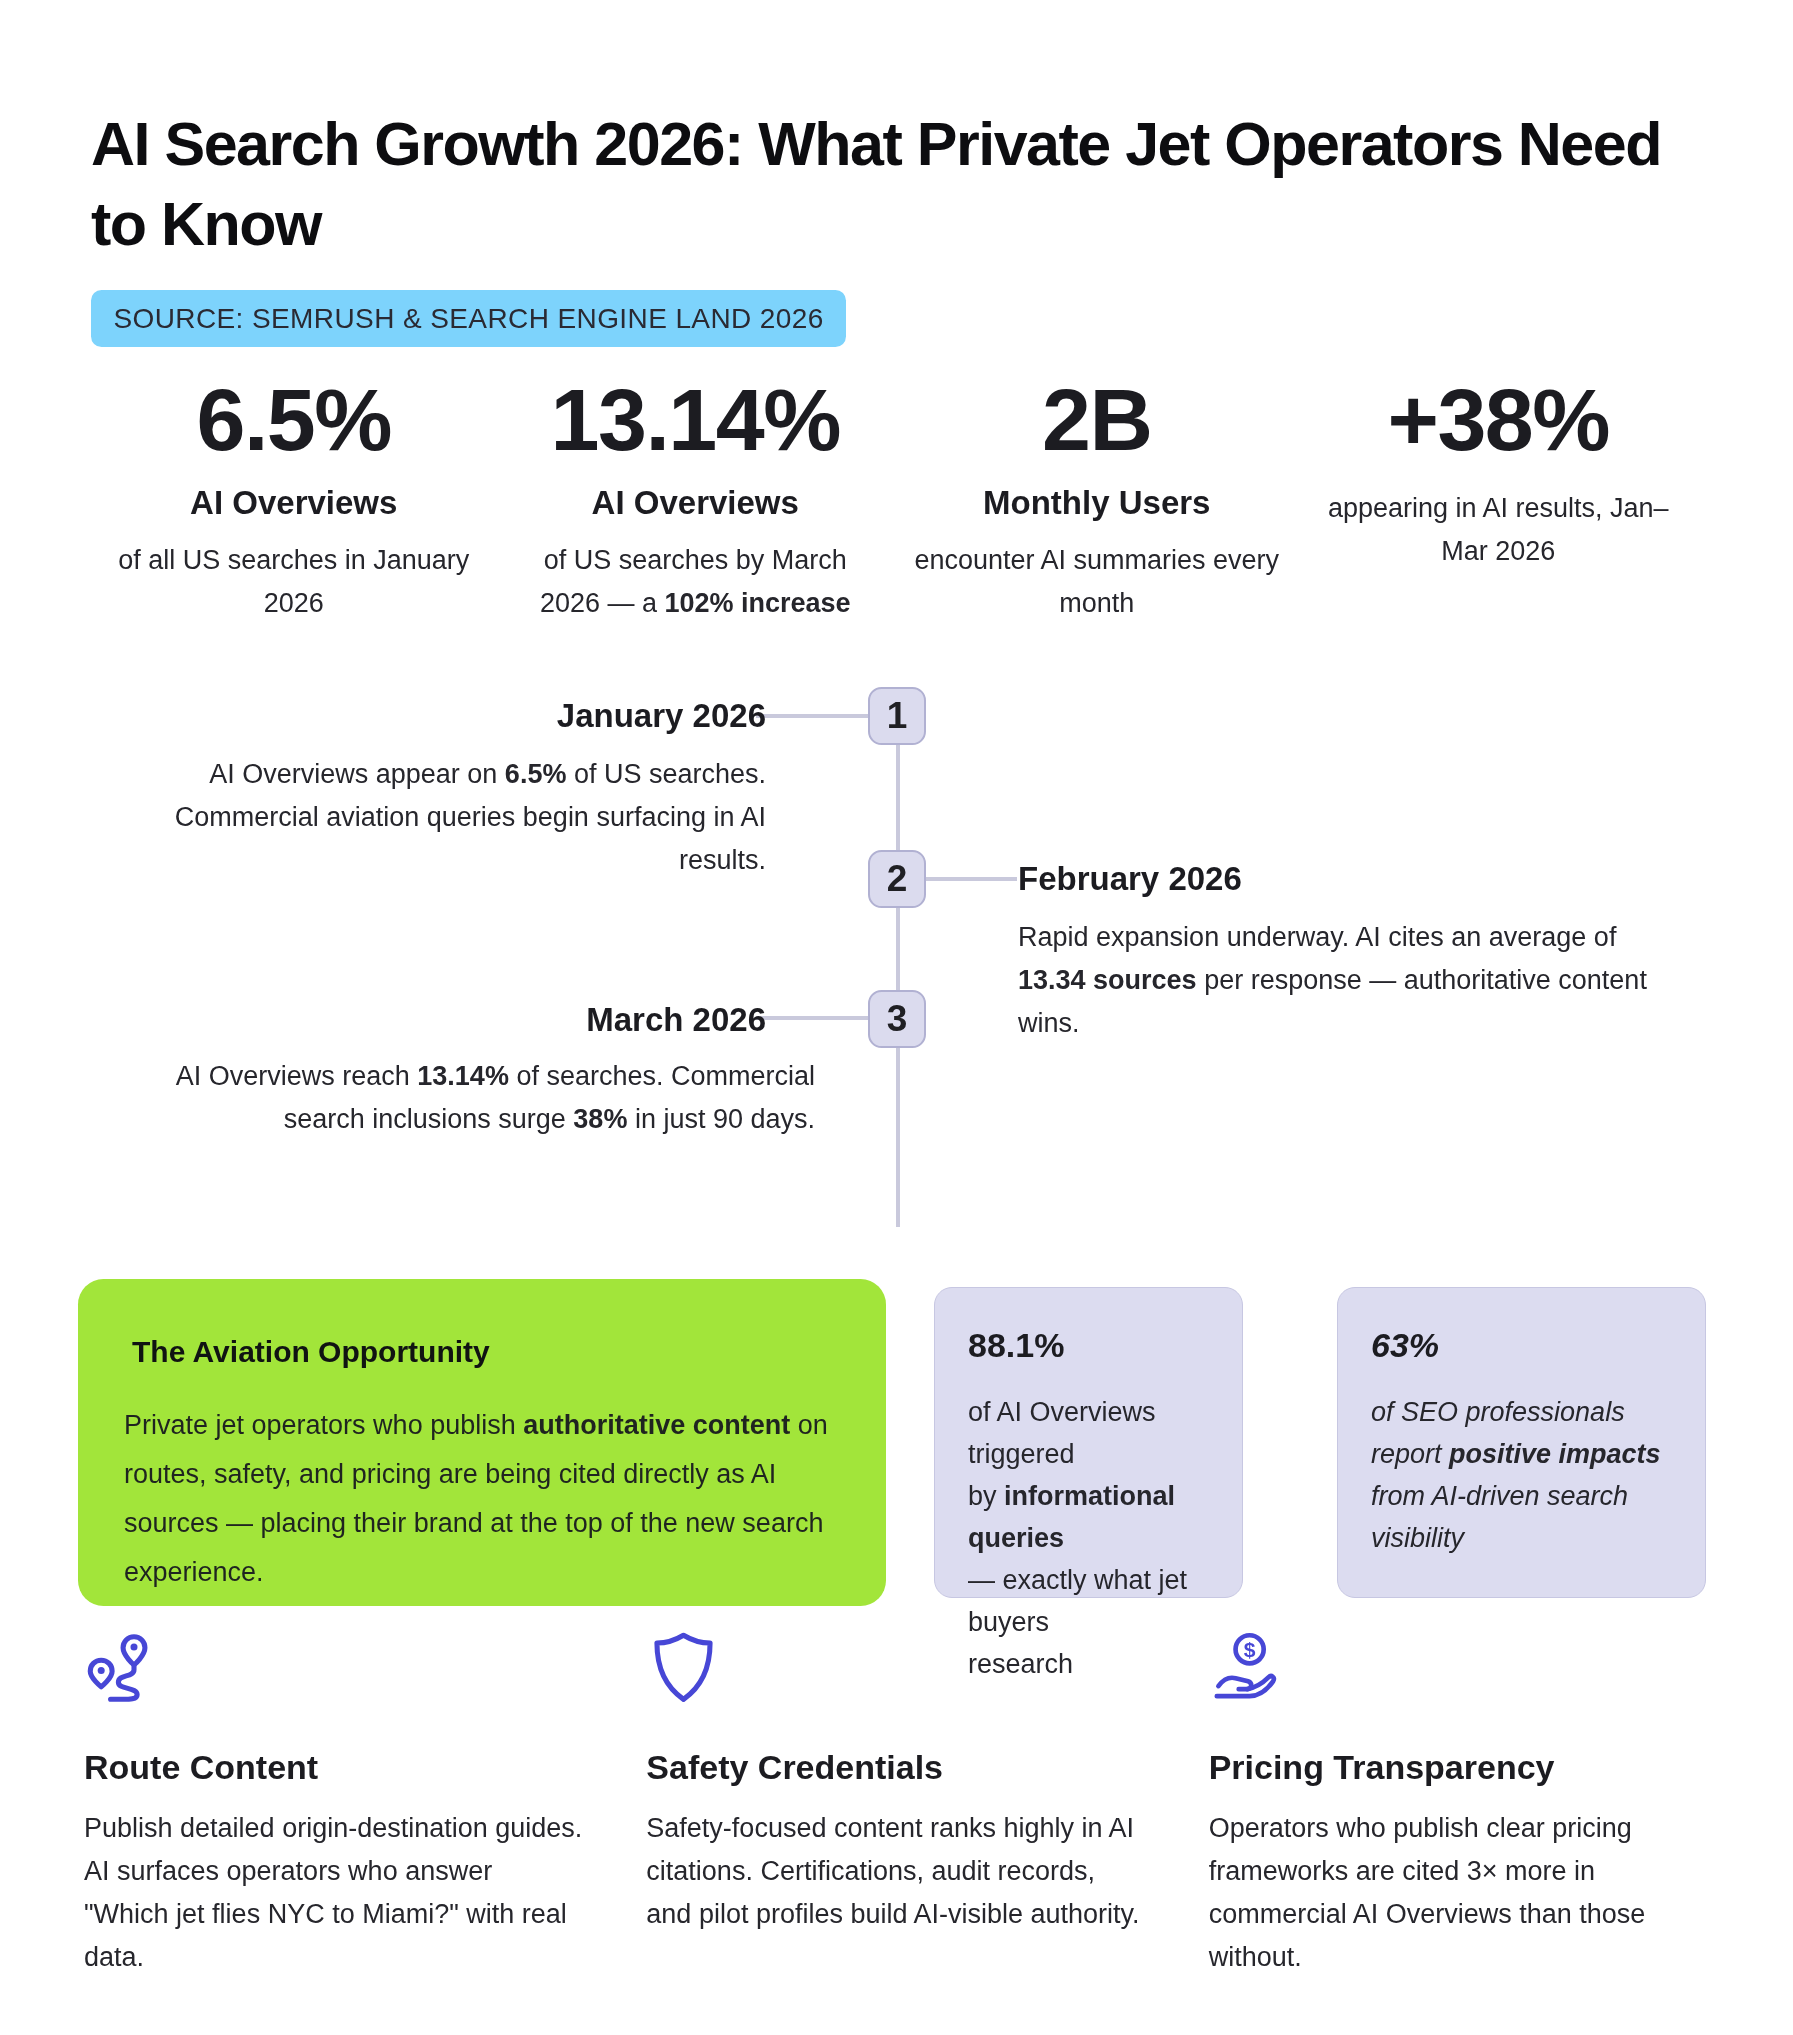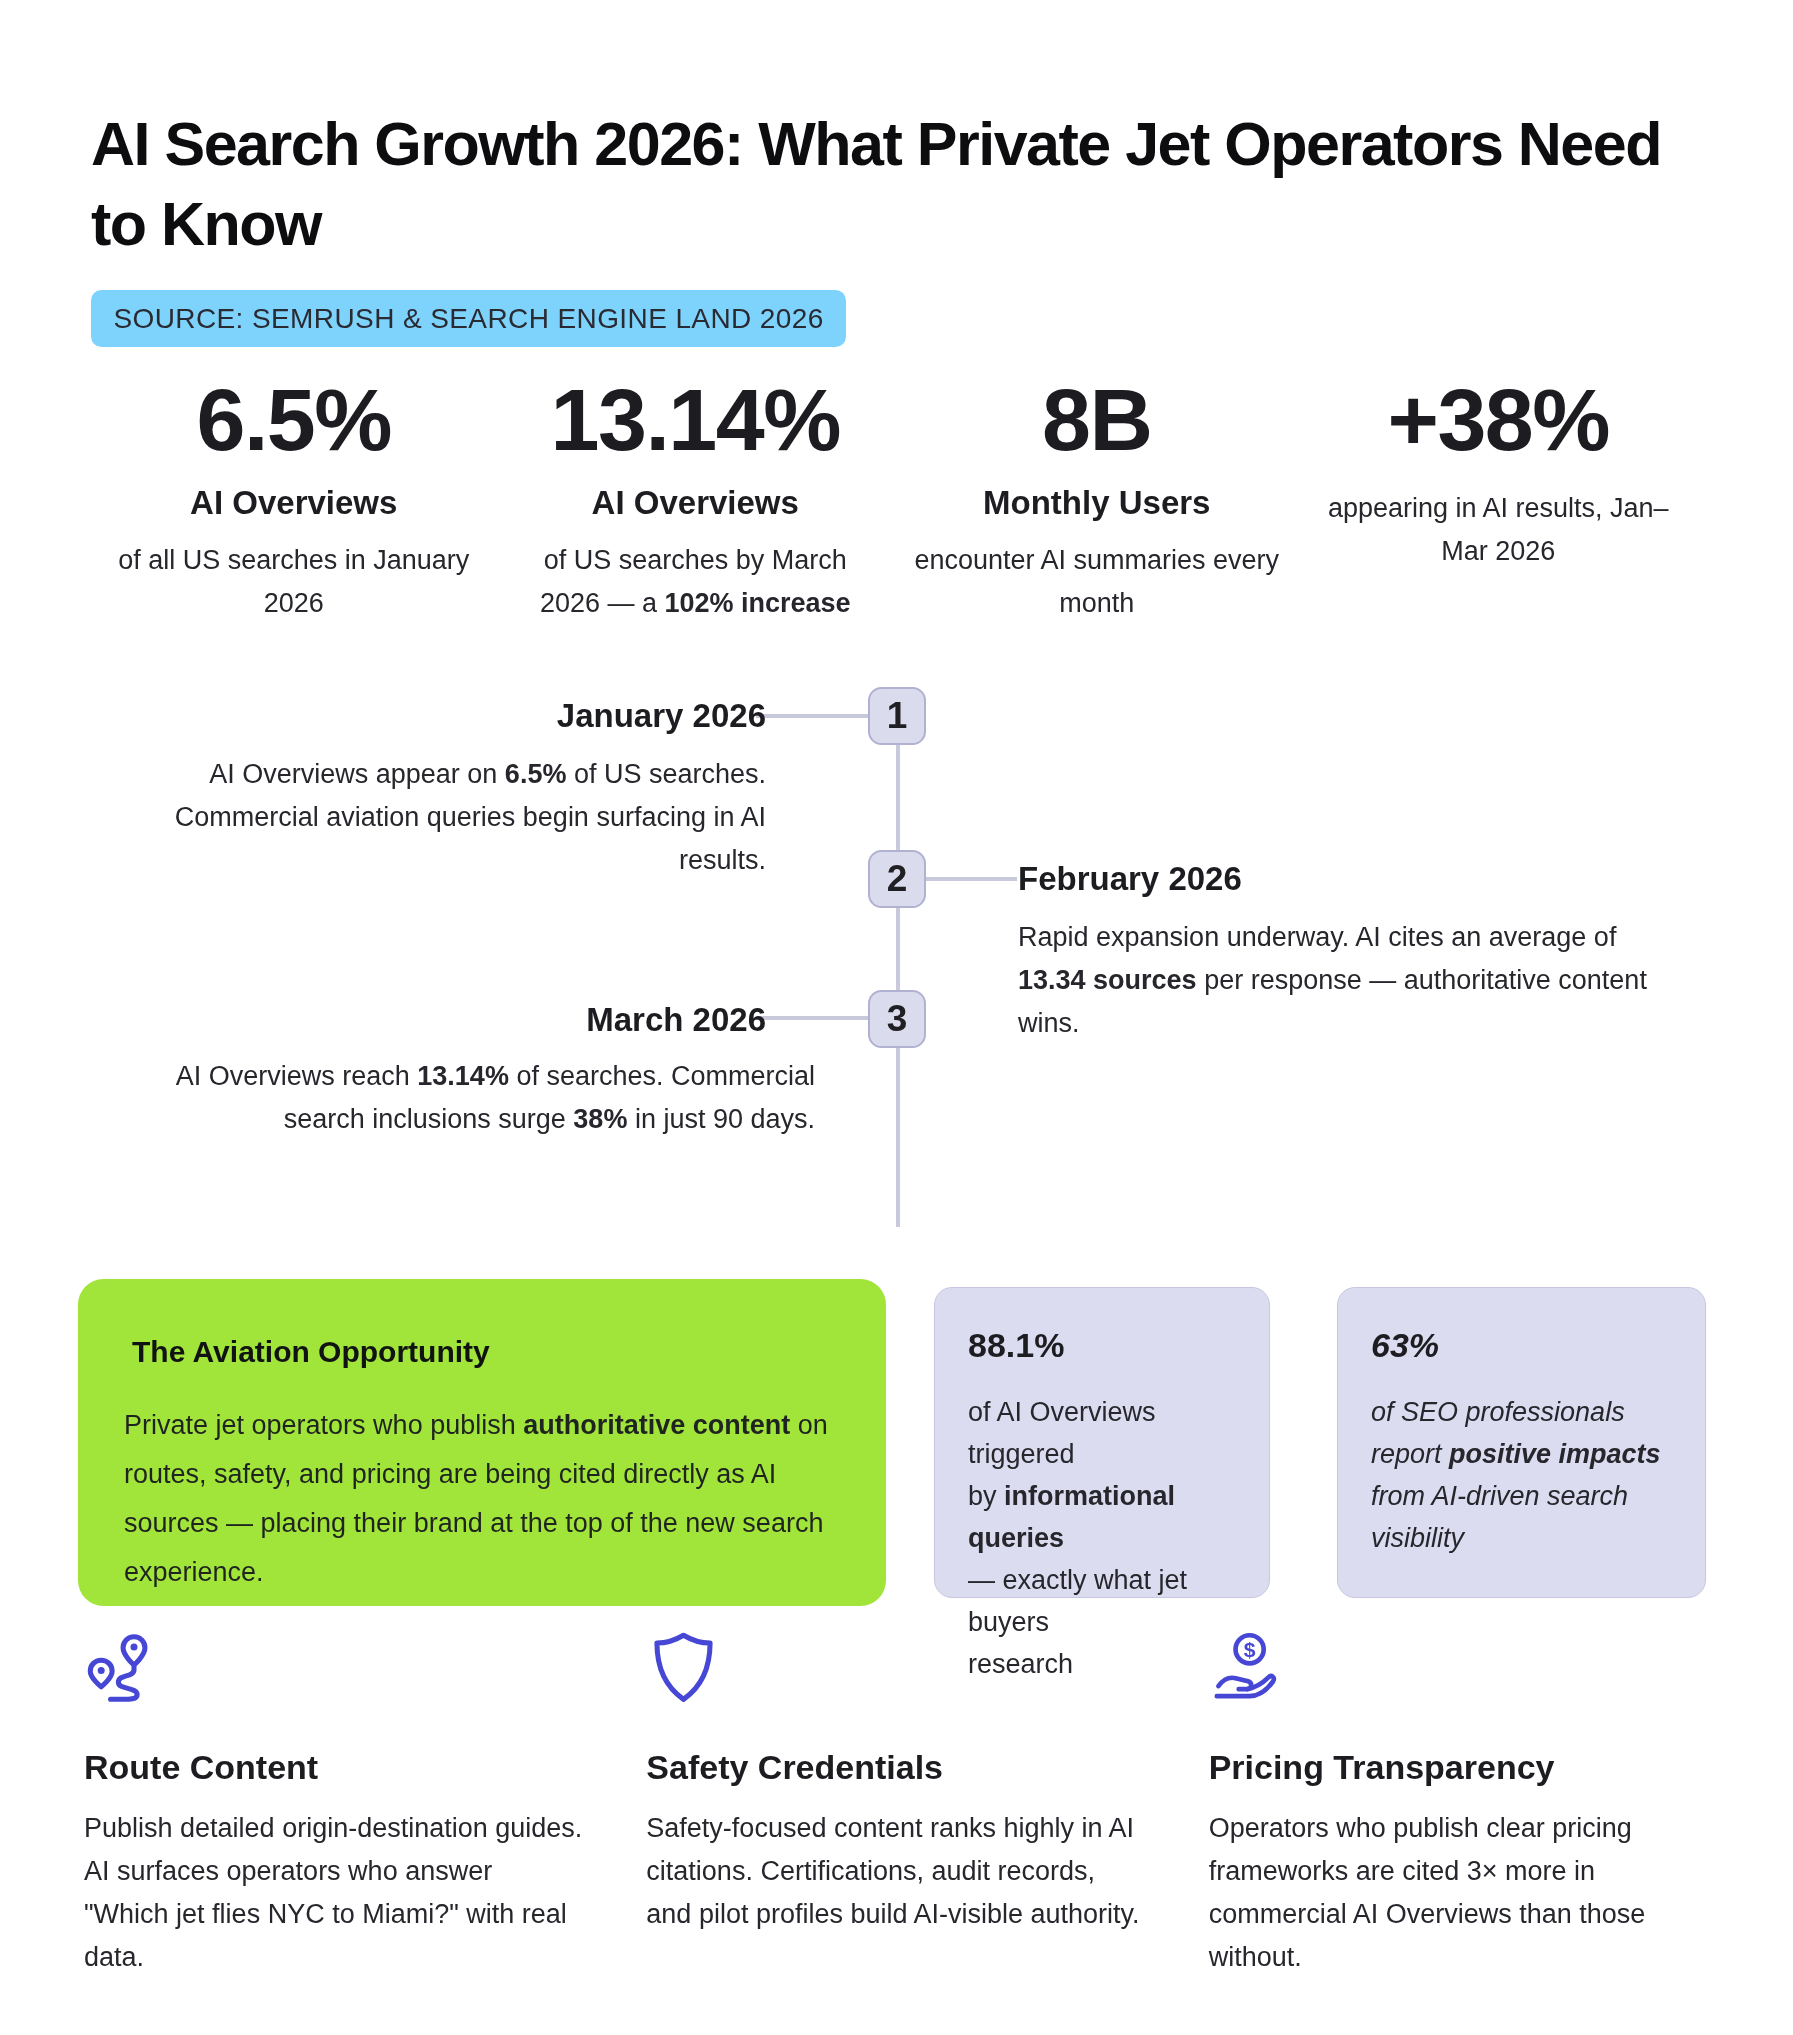--- a/index.html
+++ b/index.html
@@ -80,21 +80,21 @@
     <div class="stat-value">6.5%</div>
     <div class="stat-label">AI Overviews</div>
     <div class="stat-desc"><span>of all US searches in January</span><br><span>2026</span></div>
   </div>
   <div class="stat">
     <div class="stat-value">13.14%</div>
     <div class="stat-label">AI Overviews</div>
     <div class="stat-desc"><span>of US searches by March</span><br><span>2026 — a </span><b>102% increase</b></div>
   </div>
   <div class="stat">
-    <div class="stat-value">8B</div>
+    <div class="stat-value">2B</div>
     <div class="stat-label">Monthly Users</div>
     <div class="stat-desc"><span>encounter AI summaries every</span><br><span>month</span></div>
   </div>
   <div class="stat">
     <div class="stat-value">+38%</div>
     <div class="stat-desc"><span>appearing in AI results, Jan–</span><br><span>Mar 2026</span></div>
   </div>
 </div>
 
 <div class="abs tl-vline"></div>
@@ -112,21 +112,21 @@
 <div class="abs tl-connector" style="left:756px;top:1016px;width:112px;"></div>
 <div class="abs tl-marker" style="top:990px;">3</div>
 <div class="abs tl-heading align-r" style="right:1027px;top:997px;">March 2026</div>
 <div class="abs tl-body align-r" style="right:978px;top:1055px;width:702px;"><span>AI Overviews reach </span><b>13.14%</b><span> of searches. Commercial</span><br><span>search inclusions surge </span><b>38%</b><span> in just 90 days.</span></div>
 
 <div class="abs opportunity">
   <h2>The Aviation Opportunity</h2>
   <p><span>Private jet operators who publish </span><b>authoritative content</b><span> on</span><br><span>routes, safety, and pricing are being cited directly as AI</span><br><span>sources — placing their brand at the top of the new search</span><br><span>experience.</span></p>
 </div>
 
-<div class="abs stat-card" style="left:934px;width:336px;">
+<div class="abs stat-card" style="left:934px;width:309px;">
   <div class="card-value">88.1%</div>
   <div class="card-body"><span>of AI Overviews triggered</span><br><span>by </span><b>informational queries</b><br><span>— exactly what jet buyers</span><br><span>research</span></div>
 </div>
 <div class="abs stat-card" style="left:1337px;width:369px;font-style:italic;">
   <div class="card-value">63%</div>
   <div class="card-body"><span>of SEO professionals</span><br><span>report </span><b>positive impacts</b><br><span>from AI-driven search</span><br><span>visibility</span></div>
 </div>
 
 <div class="abs pillars">
 

